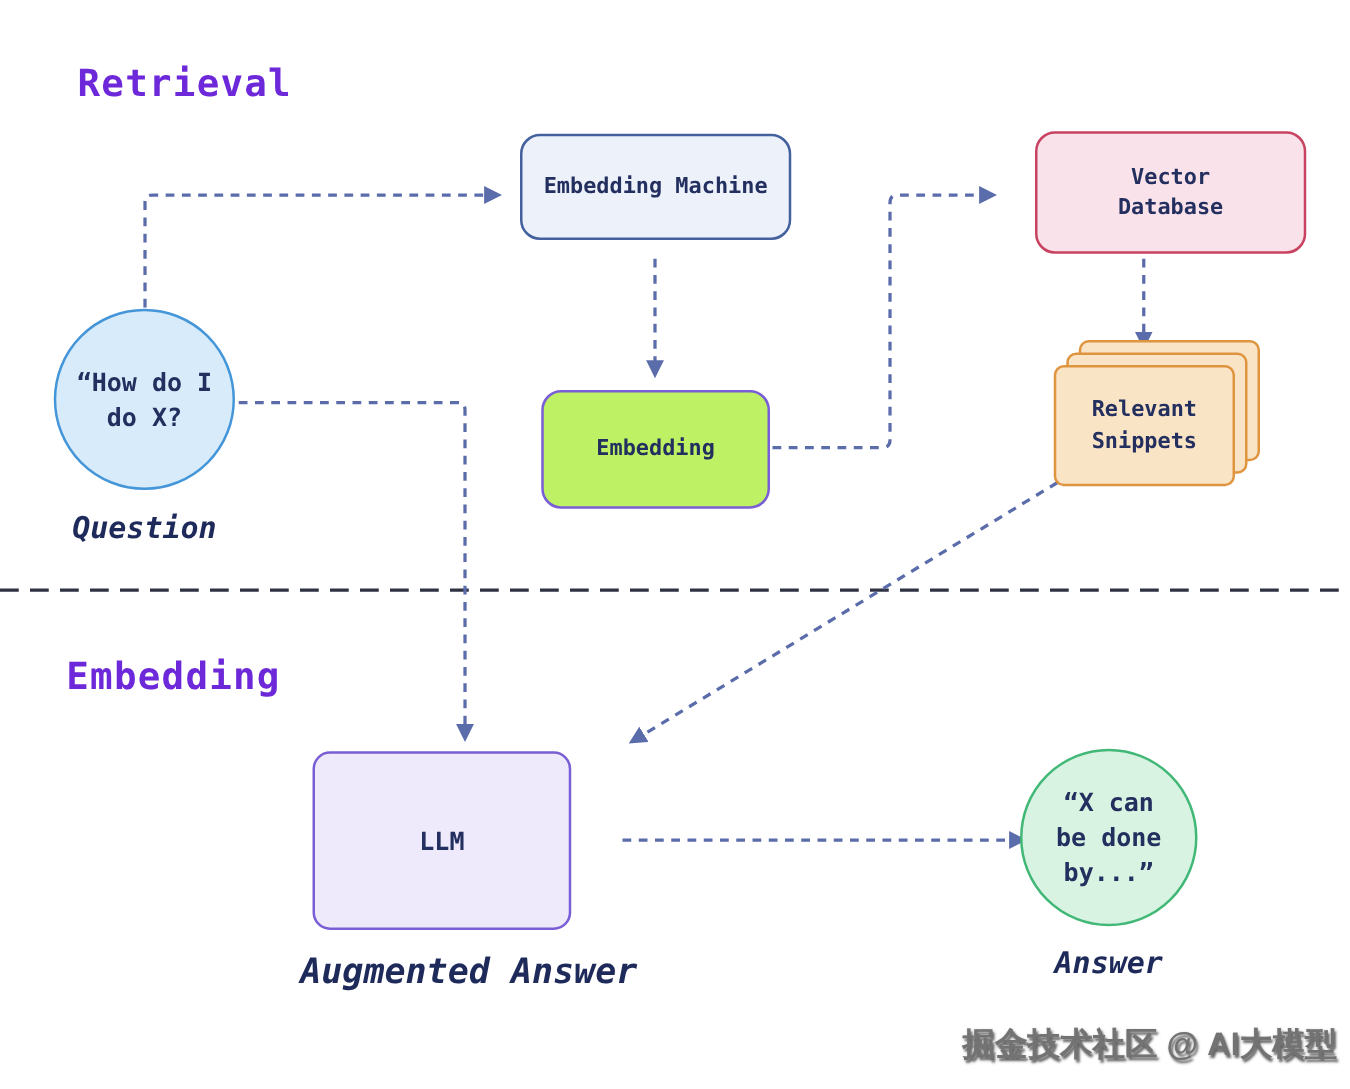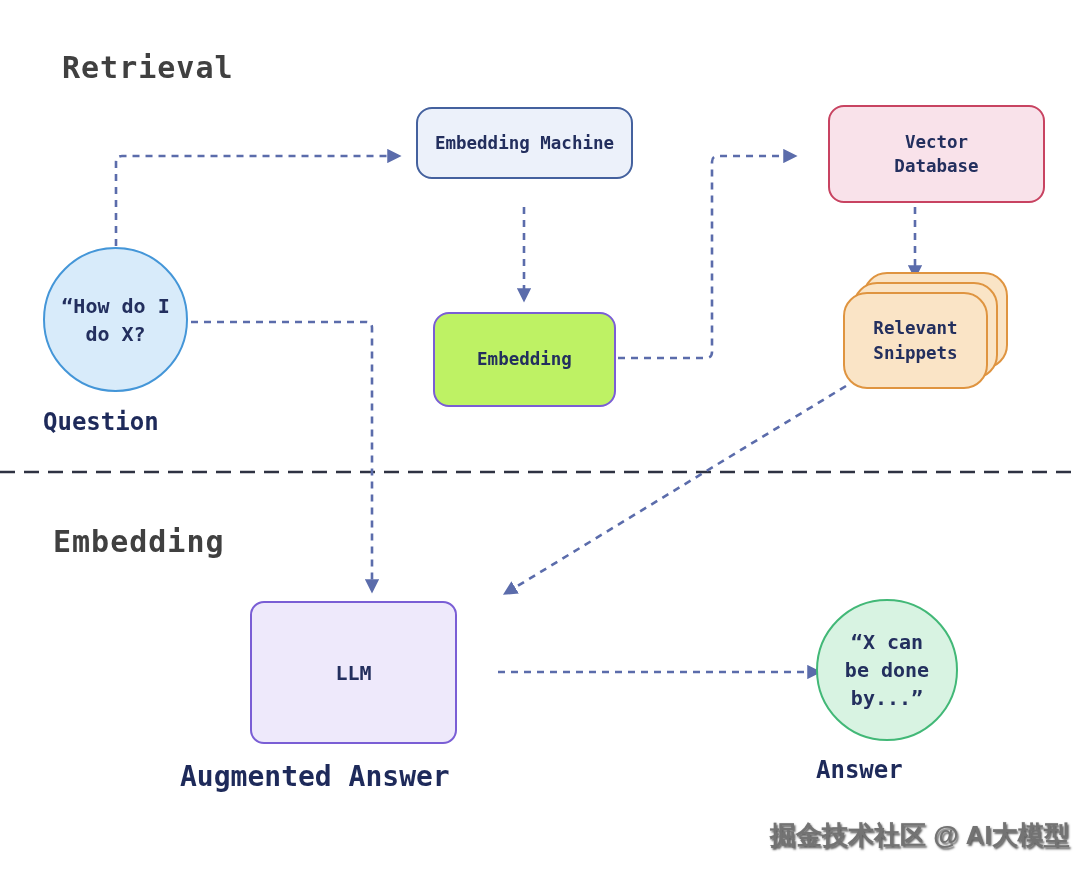--- a/index.html
+++ b/index.html
@@ -19,21 +19,21 @@
   svg.connector-layer {
     position: absolute;
     left: 0; top: 0;
     width: 1080px; height: 871px;
   }
   .section-title {
     position: absolute;
     font-size: 30px;
     font-weight: bold;
     letter-spacing: 1px;
-    color: #404040;
+    color: #6d28d9;
   }
   .title-retrieval { left: 62px; top: 50px; }
   .title-generation { left: 53px; top: 524px; }
 
   .node {
     position: absolute;
     box-sizing: border-box;
     display: flex;
     align-items: center;
     justify-content: center;
@@ -42,21 +42,21 @@
     font-size: 17.5px;
     font-weight: 600;
     line-height: 1.4;
     color: #232f5e;
   }
   .rect {
     border-radius: 16px;
     border: 2px solid;
   }
   .embedding-machine {
-    left: 416px; top: 107px; width: 217px; height: 72px;
+    left: 416px; top: 107px; width: 217px; height: 85px;
     background: #ecf1fa; border-color: #44619e;
   }
   .vector-database {
     left: 807px; top: 105px; width: 217px; height: 98px;
     background: #f9e2ea; border-color: #c84361; margin-left: 21px;
   }
   .embedding-box {
     left: 433px; top: 312px; width: 183px; height: 95px;
     background: #bef264; border-color: #7a5ed5;
   }
@@ -83,36 +83,38 @@
   .snippets-stack {
     position: absolute;
     left: 843px; top: 272px; width: 166px; height: 118px;
   }
   .snippet-card {
     position: absolute;
     box-sizing: border-box;
     width: 145px; height: 97px;
     border: 2px solid #df9440;
     background: #fae4c6;
-    border-radius: 24px;
+    border-radius: 8px;
   }
   .snippet-back  { left: 20px; top: 0; }
   .snippet-mid   { left: 10px; top: 10px; }
   .snippet-front {
     left: 0; top: 20px;
     display: flex; align-items: center; justify-content: center;
     text-align: center; white-space: pre-line;
     font-size: 17.5px; font-weight: 600; line-height: 1.4;
     color: #232f5e;
   }
   .caption {
     position: absolute;
+    text-align: center;
     font-size: 24px;
     font-weight: bold;
     color: #1e2a5a;
+    font-style: italic;
   }
   .caption-question { left: 43px; top: 408px; width: 145px; }
   .caption-augmented { left: 180px; top: 760px; width: 390px; font-size: 28px; }
   .caption-answer { left: 816px; top: 756px; width: 142px; }
 
   .watermark {
     position: absolute;
     left: 770px; top: 818px;
     font-family: "Liberation Sans", sans-serif;
     font-size: 26px;

